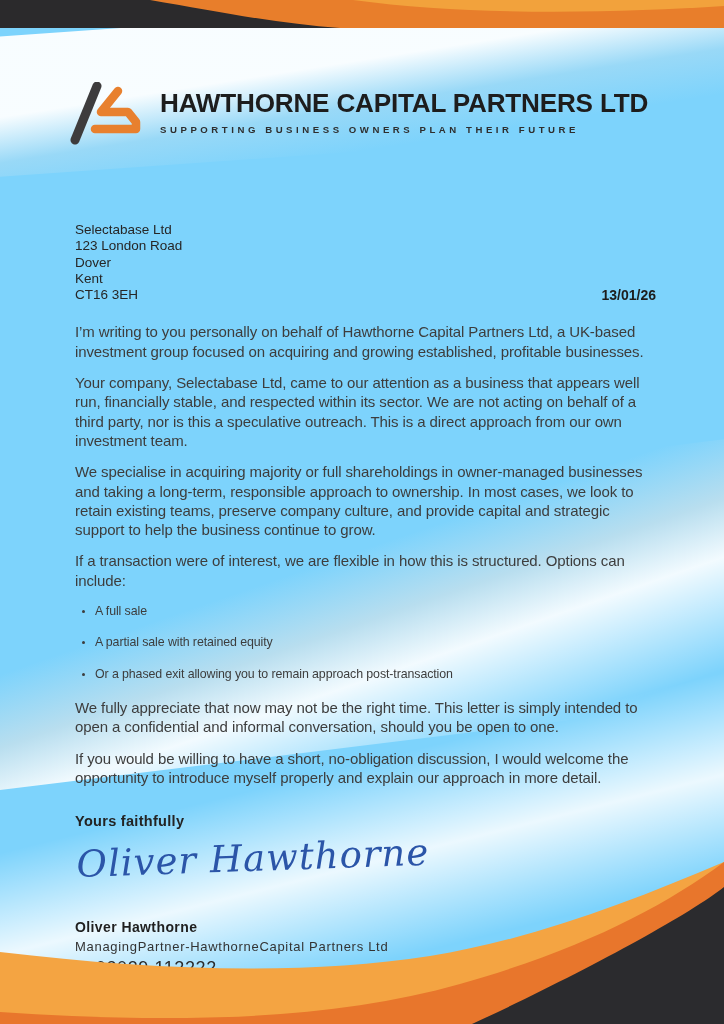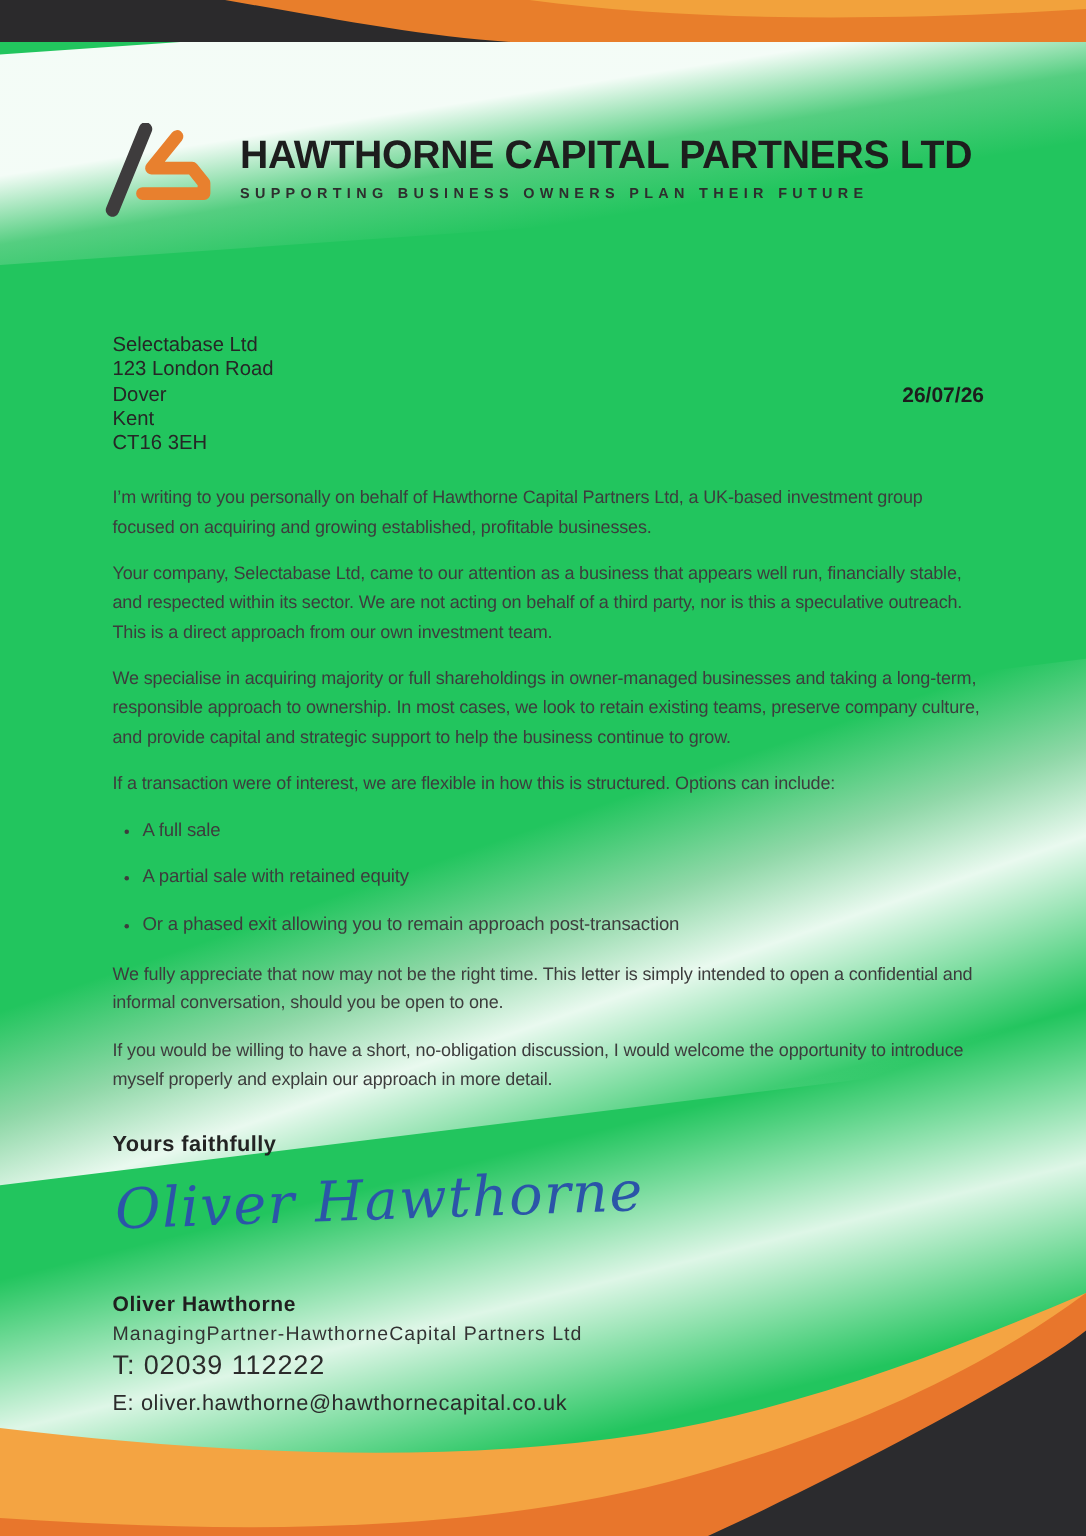--- a/index.html
+++ b/index.html
@@ -4,21 +4,21 @@
 <style>
   * { margin: 0; padding: 0; box-sizing: border-box; }
   html, body { background: #e9e9e9; }
   body { font-family: "Liberation Sans", sans-serif; }
 
   .page {
     position: relative;
     width: 724px;
     height: 1024px;
     margin: 0 auto;
-    background: #22c55e;
+    background: #7dd3fc;
     overflow: hidden;
     color: #3c3c3c;
   }
 
   
   .sweep { position: absolute; pointer-events: none; }
   .sweep-1 {
     left: -120px; top: 10px; width: 1000px; height: 140px;
     background: linear-gradient(175deg, rgba(255,255,255,0.95) 40%, rgba(236,234,232,0.25) 60%, rgba(255,255,255,0) 80%);
     transform: rotate(-4deg);
@@ -53,26 +53,26 @@
     margin-top: 5px;
     font-size: 9.6px;
     font-weight: 700;
     letter-spacing: 3.55px;
     color: #2e2e2e;
     white-space: nowrap;
   }
 
   .content { position: absolute; left: 75px; top: 222px; width: 584px; }
 
-  .addr-row { display: flex; justify-content: space-between; align-items: center; margin-bottom: 19px; }
+  .addr-row { display: flex; justify-content: space-between; align-items: flex-end; margin-bottom: 19px; }
   .recipient { font-size: 13.5px; line-height: 16.3px; color: #262626; }
   .letter-date { font-size: 14px; font-weight: 700; color: #1d1d1d; padding-right: 3px; }
 
   .body-text p {
-    font-size: 12px;
+    font-size: 15px;
     line-height: 19.3px;
     letter-spacing: -0.1px;
     color: #3d3d3d;
     margin: 12px 0 12px 0;
   }
   .body-text ul { margin: 2px 0 14px 0; padding-left: 20px; }
   .body-text li {
     font-size: 12.4px;
     line-height: 19.3px;
     letter-spacing: -0.1px;
@@ -137,21 +137,21 @@
   <div class="content">
 
     <div class="addr-row">
       <div class="recipient">
         <div>Selectabase Ltd</div>
         <div>123 London Road</div>
         <div>Dover</div>
         <div>Kent</div>
         <div>CT16 3EH</div>
       </div>
-      <div class="letter-date">26/07/26</div>
+      <div class="letter-date">13/01/26</div>
     </div>
 
     <div class="body-text">
       <p>I’m writing to you personally on behalf of Hawthorne Capital Partners Ltd, a UK-based investment group focused on acquiring and growing established, profitable businesses.</p>
       <p>Your company, Selectabase Ltd, came to our attention as a business that appears well run, financially stable, and respected within its sector. We are not acting on behalf of a third party, nor is this a speculative outreach. This is a direct approach from our own investment team.</p>
       <p>We specialise in acquiring majority or full shareholdings in owner-managed businesses and taking a long-term, responsible approach to ownership. In most cases, we look to retain existing teams, preserve company culture, and provide capital and strategic support to help the business continue to grow.</p>
       <p>If a transaction were of interest, we are flexible in how this is structured. Options can include:</p>
       <ul>
         <li>A full sale</li>
         <li>A partial sale with retained equity</li>

